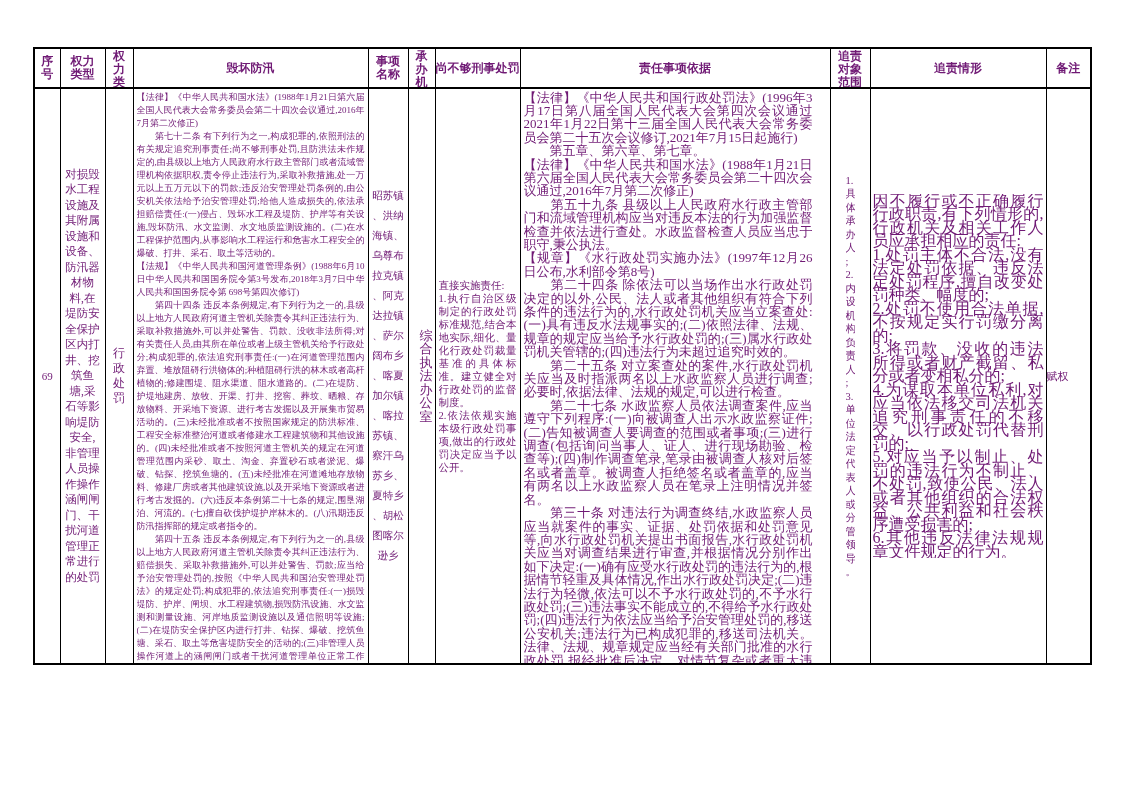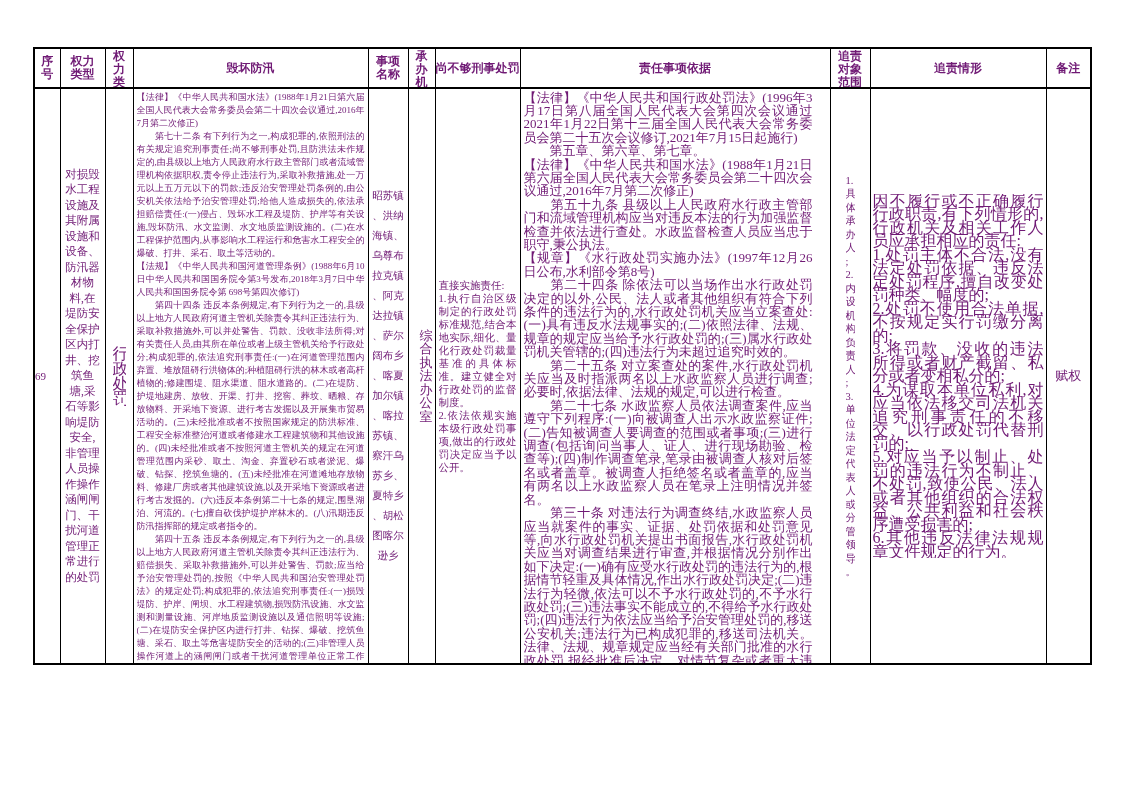--- a/index.html
+++ b/index.html
@@ -9,36 +9,36 @@
         table-layout:fixed;border:2px solid #000;}
   .rtable th,.rtable td{border:1px solid #000;padding:0;overflow:hidden;vertical-align:middle;}
   .rtable thead th{border-bottom:2px solid #000;font-weight:bold;font-size:12px;line-height:13px;
         text-align:center;height:38px;}
   .rtable tbody td{height:574px;}
   .hbox{max-height:37px;overflow:hidden;margin:0 auto;}
   .w13{width:13px;}
   .w26{width:26px;}
   .cellbox{overflow:hidden;margin:0 auto;max-height:570px;}
   .td-top{vertical-align:top;}
-  .seq{font-size:11px;}
+  .seq{font-size:11px;text-align:center;}
   .name{width:36px;font-size:11.5px;line-height:15.5px;text-align:center;}
-  .power{width:13px;font-size:16px;line-height:15px;text-align:center;}
+  .power{width:13px;font-size:12px;line-height:15px;text-align:center;}
   .impl{font-size:9px;line-height:13px;text-align:justify;text-justify:inter-character;
         margin:0 3px;white-space:pre-wrap;}
   .subj{width:32px;font-size:10.5px;line-height:20px;text-align:center;line-break:anywhere;}
   .org{width:22px;font-size:13px;line-height:13.5px;text-align:right;}
   .content{font-size:10.5px;line-height:13px;text-align:justify;text-justify:inter-character;
         margin:0 3px;white-space:pre-wrap;}
   .basis{font-size:13px;line-height:13.4px;text-align:justify;text-justify:inter-character;
         margin:1px 17px 0 3px;white-space:pre-wrap;max-height:572px;overflow:hidden;}
   .scope{font-size:10.5px;line-height:13.5px;text-align:justify;text-justify:inter-character;
         margin:0 15px;white-space:pre-wrap;line-break:anywhere;}
   .situ{font-size:16px;line-height:13.5px;text-align:justify;text-justify:inter-character;
         margin:0 2px;white-space:pre-wrap;}
-  .note{font-size:13px;text-align:center;}
+  .note{font-size:11px;}
 </style>
 </head>
 <body>
 
 <div class="page">
   <table class="rtable">
     <colgroup>
       <col style="width:26px">
         <col style="width:45px">
         <col style="width:28px">

